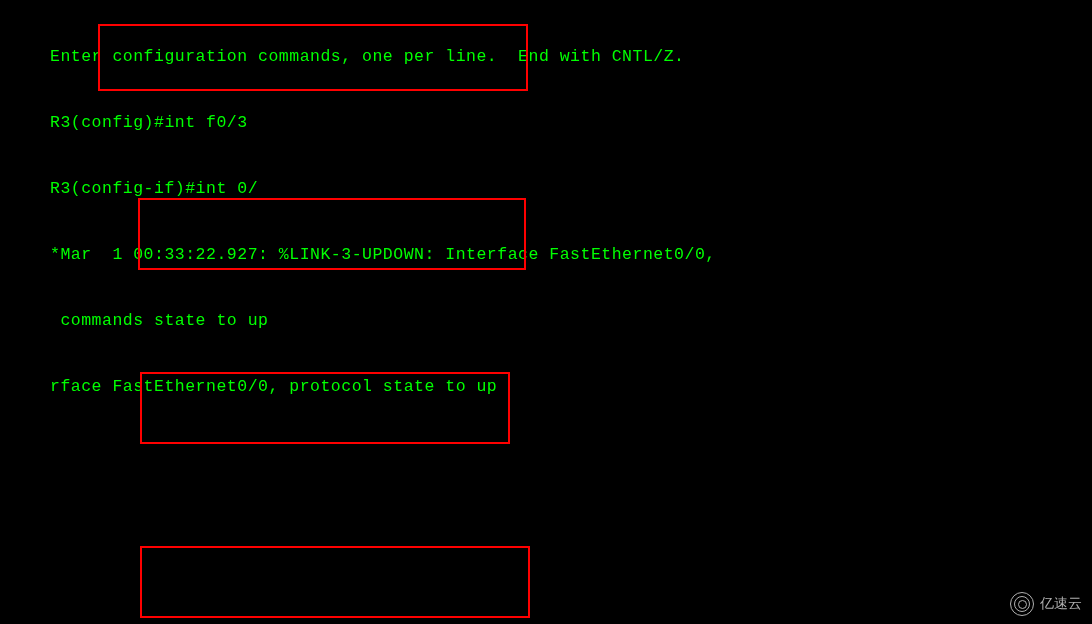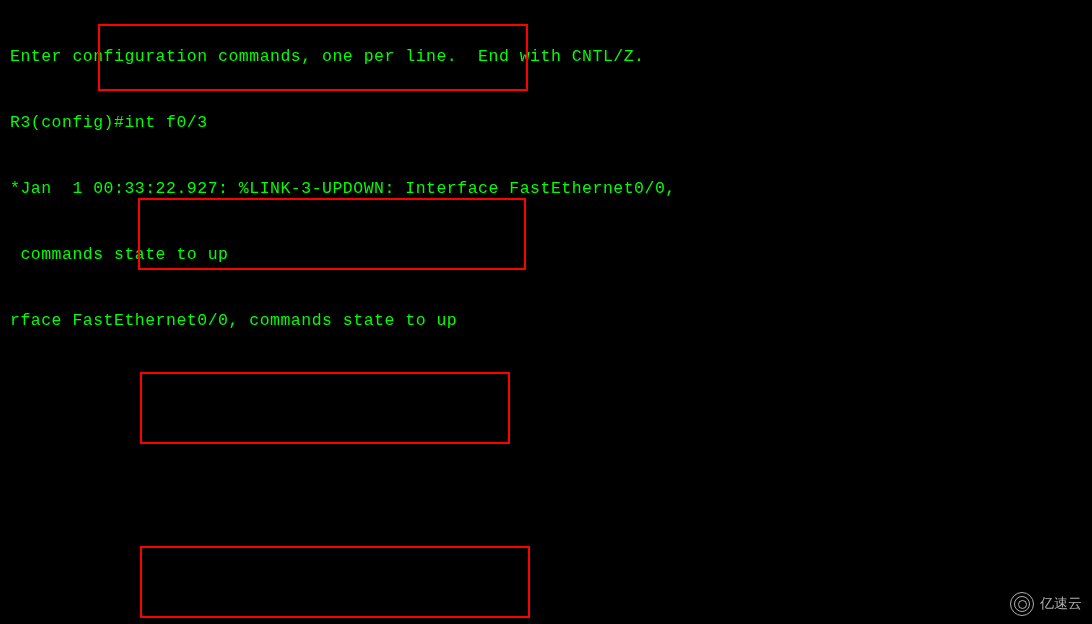--- a/index.html
+++ b/index.html
@@ -13,21 +13,21 @@
     line-height: 22px;
     color: #00ff00;
     overflow: hidden;
   }
   .terminal {
     position: relative;
     white-space: pre;
     padding: 2px 0 0 10px;
     letter-spacing: 0.5px;
   }
-  .line { display: block; }
+  .line { display: block; margin-left: 40px; }
   .hlbox {
     position: absolute;
     border: 2px solid #ff0000;
     box-sizing: border-box;
     pointer-events: none;
   }
   .watermark {
     position: absolute;
     right: 4px;
     bottom: 4px;
@@ -60,23 +60,24 @@
   }
   .watermark .logo::before { width: 14px; height: 14px; }
   .watermark .logo::after  { width: 7px;  height: 7px;  }
 </style>
 </head>
 <body>
 
 <div class="terminal">
   <span class="line">Enter configuration commands, one per line.  End with CNTL/Z.</span>
   <span class="line">R3(config)#int f0/3</span>
-  <span class="line">*Jan  1 00:33:22.927: %LINK-3-UPDOWN: Interface FastEthernet0/0,</span>
+  <span class="line">R3(config-if)#int 0/</span>
+  <span class="line">*Mar  1 00:33:22.927: %LINK-3-UPDOWN: Interface FastEthernet0/0,</span>
   <span class="line"> commands state to up</span>
-  <span class="line">rface FastEthernet0/0, commands state to up</span>
+  <span class="line">rface FastEthernet0/0, protocol state to up</span>
   
   
   
   
   
   
   
   
   
   

